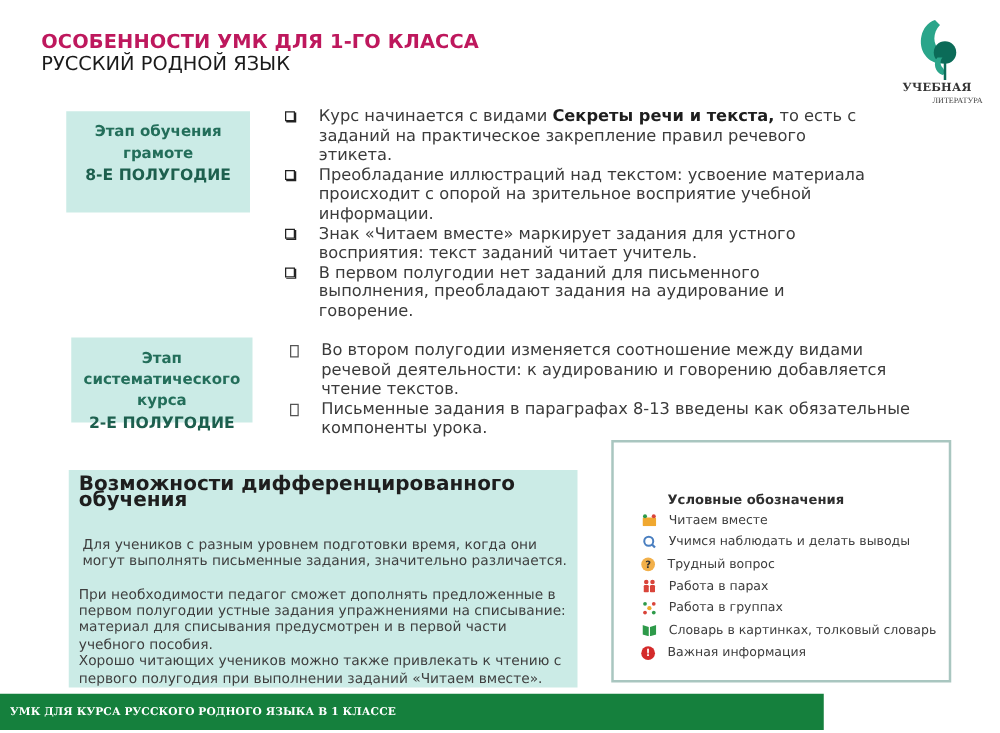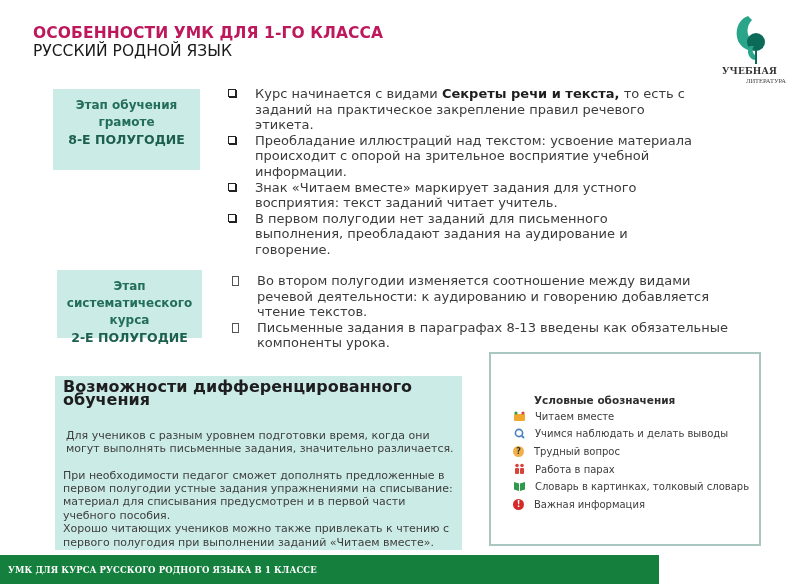--- a/index.html
+++ b/index.html
@@ -118,20 +118,32 @@
             <circle cx="3" cy="2.5" r="1.8" fill="#d9443a"></circle>
             <circle cx="8" cy="2.5" r="1.8" fill="#d9443a"></circle>
             <rect x="1" y="5" width="4" height="6" rx="1" fill="#d9443a"></rect>
             <rect x="6" y="5" width="4" height="6" rx="1" fill="#d9443a"></rect>
           </svg>
         </span>
       <span>Работа в парах</span>
     </li>
     <li>
       <span class="ic">
+          <svg width="11" height="11" viewBox="0 0 11 11">
+            <circle cx="2" cy="2" r="1.5" fill="#2e9a4a"></circle>
+            <circle cx="9" cy="2" r="1.5" fill="#d9443a"></circle>
+            <circle cx="5.5" cy="5.5" r="1.7" fill="#f0a830"></circle>
+            <circle cx="2" cy="9" r="1.5" fill="#d9443a"></circle>
+            <circle cx="9" cy="9" r="1.5" fill="#2e9a4a"></circle>
+          </svg>
+        </span>
+      <span>Работа в группах</span>
+    </li>
+    <li>
+      <span class="ic">
           <svg width="11" height="10" viewBox="0 0 11 10">
             <path d="M0 1 L5 2.5 L5 10 L0 8.5 Z" fill="#2e9a4a"></path>
             <path d="M11 1 L6 2.5 L6 10 L11 8.5 Z" fill="#2e9a4a"></path>
           </svg>
         </span>
       <span>Словарь в картинках, толковый словарь</span>
     </li>
     <li>
       <span class="ic" style="background:#d42a2a;border-radius:50%;color:#fff;width:11px;height:11px;font-size:8px;">!</span>
       <span>Важная  информация</span>

